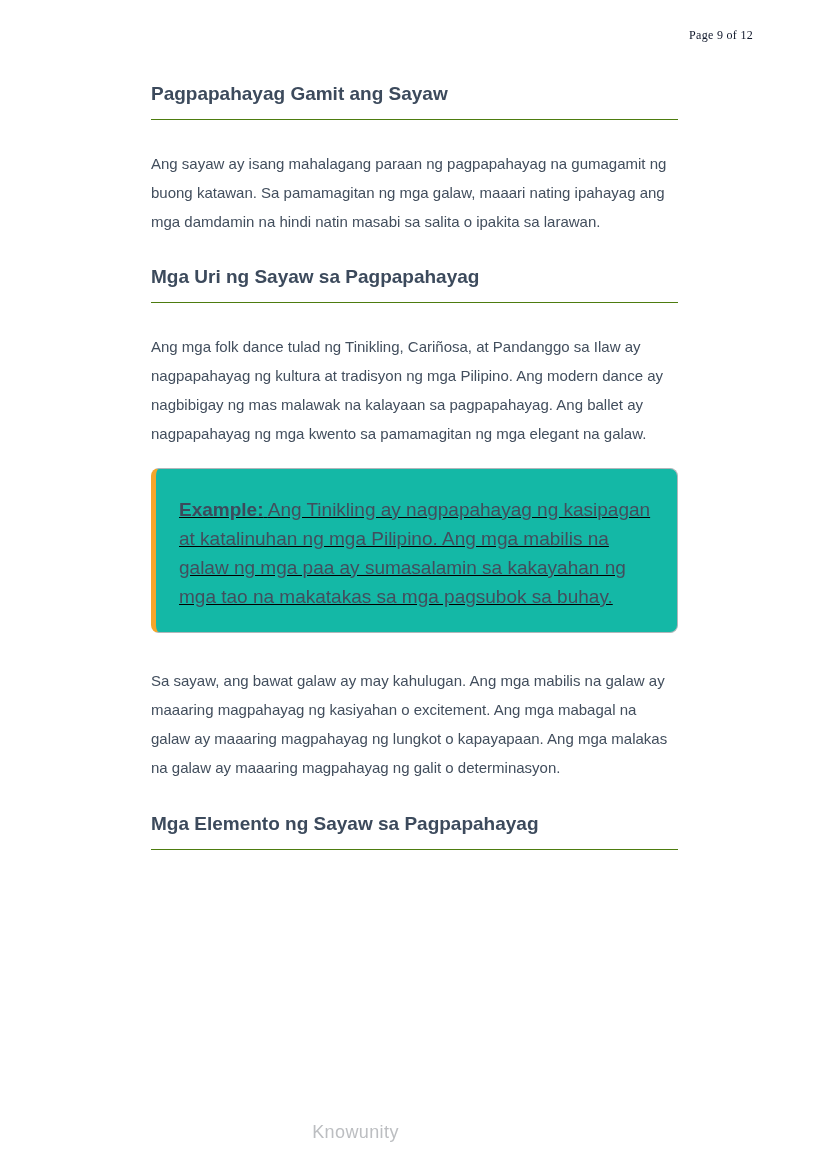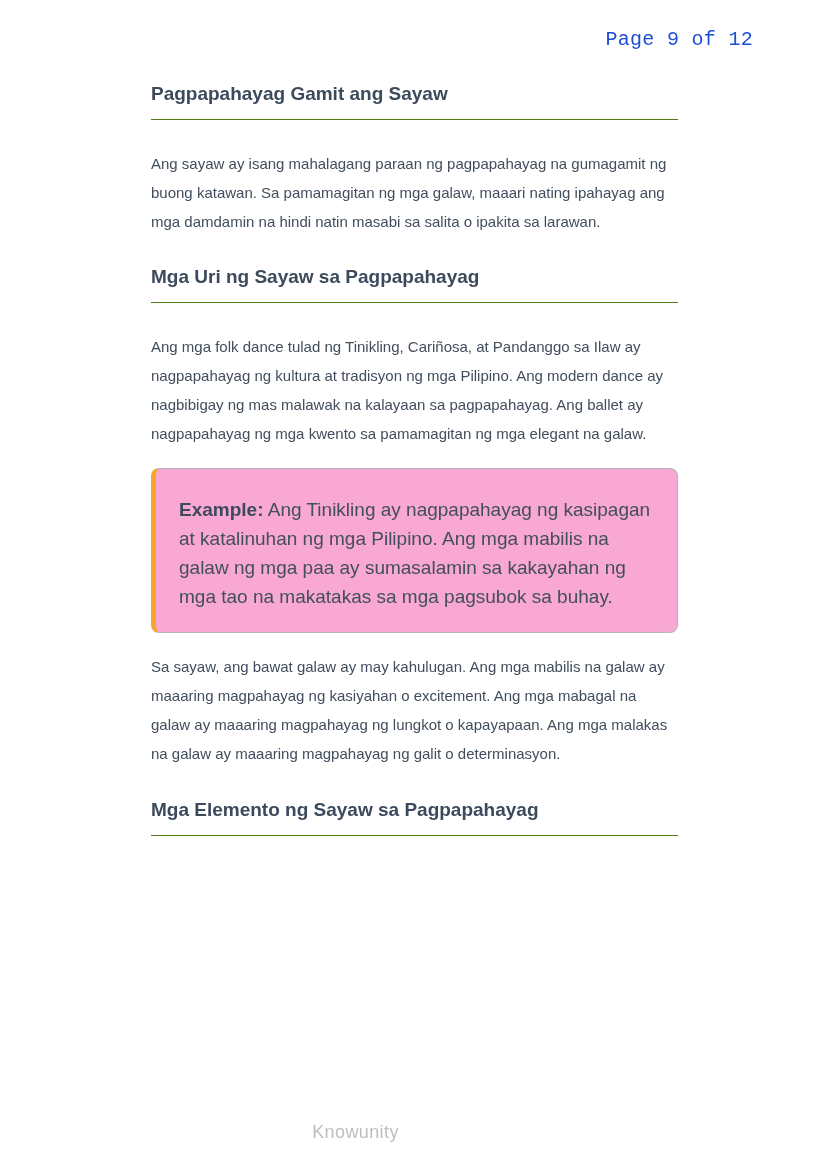--- a/index.html
+++ b/index.html
@@ -14,23 +14,23 @@
   .page {
     position: relative;
     width: 828px;
     height: 1171px;
     background: #ffffff;
   }
   .page-number {
     position: absolute;
     top: 28px;
     right: 75px;
-    font-family: Liberation Mono, monospace;
-    font-size: 20px;
-    color: #1d4ed8;
+    font-family: Liberation Serif, serif;
+    font-size: 12px;
+    color: #0f172a;
     letter-spacing: 0.3px;
   }
   .content {
     position: absolute;
     left: 151px;
     top: 0;
     width: 527px;
   }
   .section-heading {
     font-size: 19px;
@@ -47,21 +47,22 @@
     font-size: 15px;
     line-height: 29px;
     color: #424e5d;
   }
   .example-box {
     margin-top: 20px;
     border: 1px solid #b2b6ba;
     border-left: 5px solid #f5a62b;
     border-radius: 8px;
     padding: 26px 24px 21px 23px;
-    background: #f9a8d4;
+    background: #14b8a6;
+    text-decoration: underline;
   }
   .example-box p {
     font-size: 19px;
     line-height: 29px;
     color: #424e5d;
   }
   .example-label {
     font-weight: 700;
     color: #3c4a5c;
   }
@@ -90,21 +91,21 @@
     <p class="body-paragraph">Ang sayaw ay isang mahalagang paraan ng pagpapahayag na gumagamit ng buong katawan. Sa pamamagitan ng mga galaw, maaari nating ipahayag ang mga damdamin na hindi natin masabi sa salita o ipakita sa larawan.</p>
 
     <h2 class="section-heading mid">Mga Uri ng Sayaw sa Pagpapahayag</h2>
 
     <p class="body-paragraph">Ang mga folk dance tulad ng Tinikling, Cariñosa, at Pandanggo sa Ilaw ay nagpapahayag ng kultura at tradisyon ng mga Pilipino. Ang modern dance ay nagbibigay ng mas malawak na kalayaan sa pagpapahayag. Ang ballet ay nagpapahayag ng mga kwento sa pamamagitan ng mga elegant na galaw.</p>
 
     <div class="example-box">
       <p><span class="example-label">Example:</span> <span>Ang Tinikling ay nagpapahayag ng kasipagan at katalinuhan ng mga Pilipino. Ang mga mabilis na galaw ng mga paa ay sumasalamin sa kakayahan ng mga tao na makatakas sa mga pagsubok sa buhay.</span></p>
     </div>
 
-    <p class="body-paragraph" style="margin-top:19px;">Sa sayaw, ang bawat galaw ay may kahulugan. Ang mga mabilis na galaw ay maaaring magpahayag ng kasiyahan o excitement. Ang mga mabagal na galaw ay maaaring magpahayag ng lungkot o kapayapaan. Ang mga malakas na galaw ay maaaring magpahayag ng galit o determinasyon.</p>
+    <p class="body-paragraph" style="margin-top:33px;">Sa sayaw, ang bawat galaw ay may kahulugan. Ang mga mabilis na galaw ay maaaring magpahayag ng kasiyahan o excitement. Ang mga mabagal na galaw ay maaaring magpahayag ng lungkot o kapayapaan. Ang mga malakas na galaw ay maaaring magpahayag ng galit o determinasyon.</p>
 
     <h2 class="section-heading" style="margin-top:30px;">Mga Elemento ng Sayaw sa Pagpapahayag</h2>
 
 
   </div>
 
   <div class="footer-brand">Knowunity</div>
 
 </div>
 

